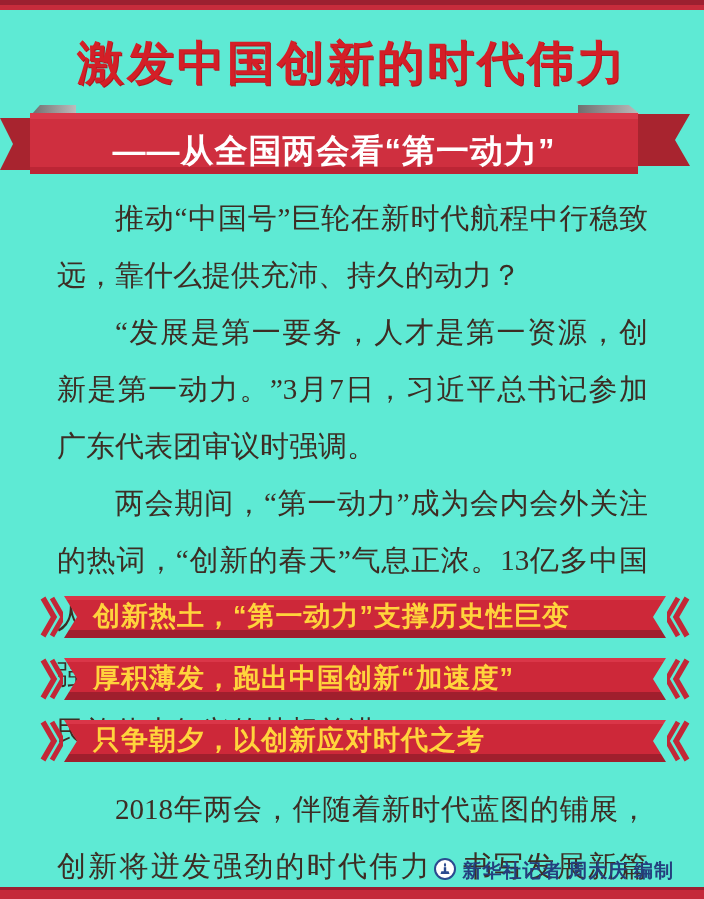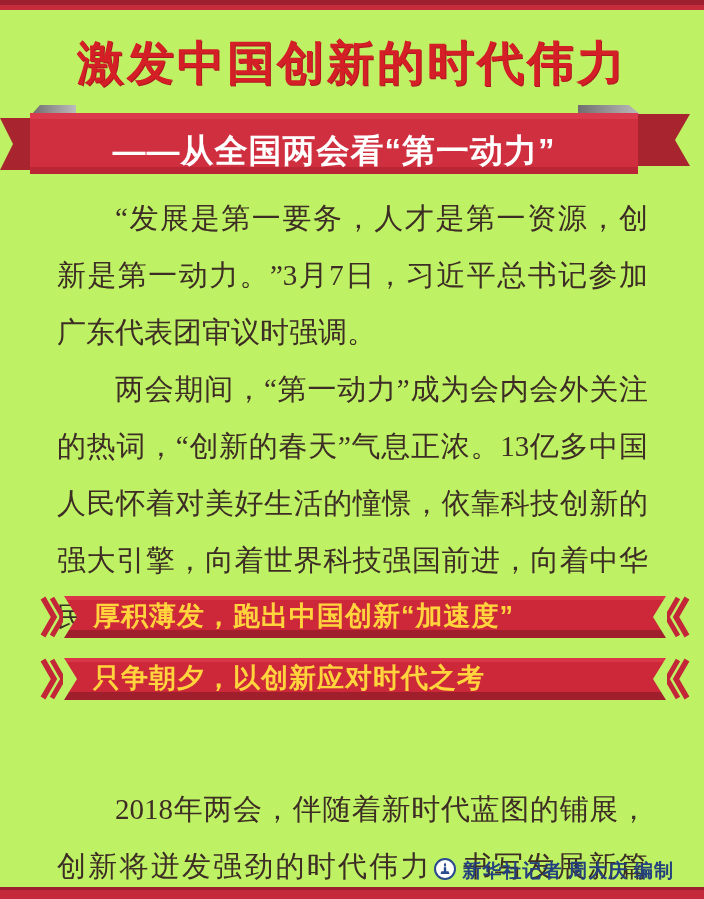--- a/index.html
+++ b/index.html
@@ -1,19 +1,19 @@
 <!DOCTYPE html>
 <html><head>
 <meta charset="utf-8">
 <style>
   html,body{margin:0;padding:0;}
   body{background:#e8e0d2;font-family:"Liberation Serif",serif;}
   .page{
     position:relative;width:704px;height:899px;margin:0 auto;
-    background:#bef264;overflow:hidden;
+    background:#5eead4;overflow:hidden;
   }
   
   .bar-top{
     position:absolute;top:0;left:0;width:704px;height:10px;
     background:linear-gradient(180deg,#9c2030 0 50%,#c72c3c 50% 100%);
   }
   .bar-bottom{
     position:absolute;bottom:0;left:0;width:704px;height:12px;
     background:linear-gradient(180deg,#9c2030 0 28%,#c42939 28% 100%);
   }
@@ -103,26 +103,40 @@
     <div class="wing-left"></div>
     <div class="wing-right"></div>
     <div class="tab tab-left"></div>
     <div class="tab tab-right"></div>
     <div class="ribbon-body">
       <span class="ribbon-text">——从全国两会看“第一动力”</span>
     </div>
   </div>
 
   <div class="article">
+    <p>推动“中国号”巨轮在新时代航程中行稳致远，靠什么提供充沛、持久的动力？</p>
     <p>“发展是第一要务，人才是第一资源，创新是第一动力。”3月7日，习近平总书记参加广东代表团审议时强调。</p>
     <p>两会期间，“第一动力”成为会内会外关注的热词，“创新的春天”气息正浓。13亿多中国人民怀着对美好生活的憧憬，依靠科技创新的强大引擎，向着世界科技强国前进，向着中华民族伟大复兴的梦想前进！</p>
   </div>
 
   <div class="banners">
 
+    <div class="banner">
+      <svg class="chevrons" width="23" height="42" viewBox="0 0 23 42">
+        <path d="M3 2 L14 21 L3 40" fill="none" stroke="#c32737" stroke-width="5.5"></path>
+        <path d="M12 2 L23 21 L12 40" fill="none" stroke="#c32737" stroke-width="5"></path>
+      </svg>
+      <div class="banner-body">
+        <span class="banner-label">创新热土，“第一动力”支撑历史性巨变</span>
+      </div>
+      <svg class="chevrons" width="23" height="42" viewBox="0 0 23 42">
+        <path d="M20 2 L9 21 L20 40" fill="none" stroke="#c32737" stroke-width="5.5"></path>
+        <path d="M11 2 L0 21 L11 40" fill="none" stroke="#c32737" stroke-width="5"></path>
+      </svg>
+    </div>
 
     <div class="banner">
       <svg class="chevrons" width="23" height="42" viewBox="0 0 23 42">
         <path d="M3 2 L14 21 L3 40" fill="none" stroke="#c32737" stroke-width="5.5"></path>
         <path d="M12 2 L23 21 L12 40" fill="none" stroke="#c32737" stroke-width="5"></path>
       </svg>
       <div class="banner-body">
         <span class="banner-label">厚积薄发，跑出中国创新“加速度”</span>
       </div>
       <svg class="chevrons" width="23" height="42" viewBox="0 0 23 42">

